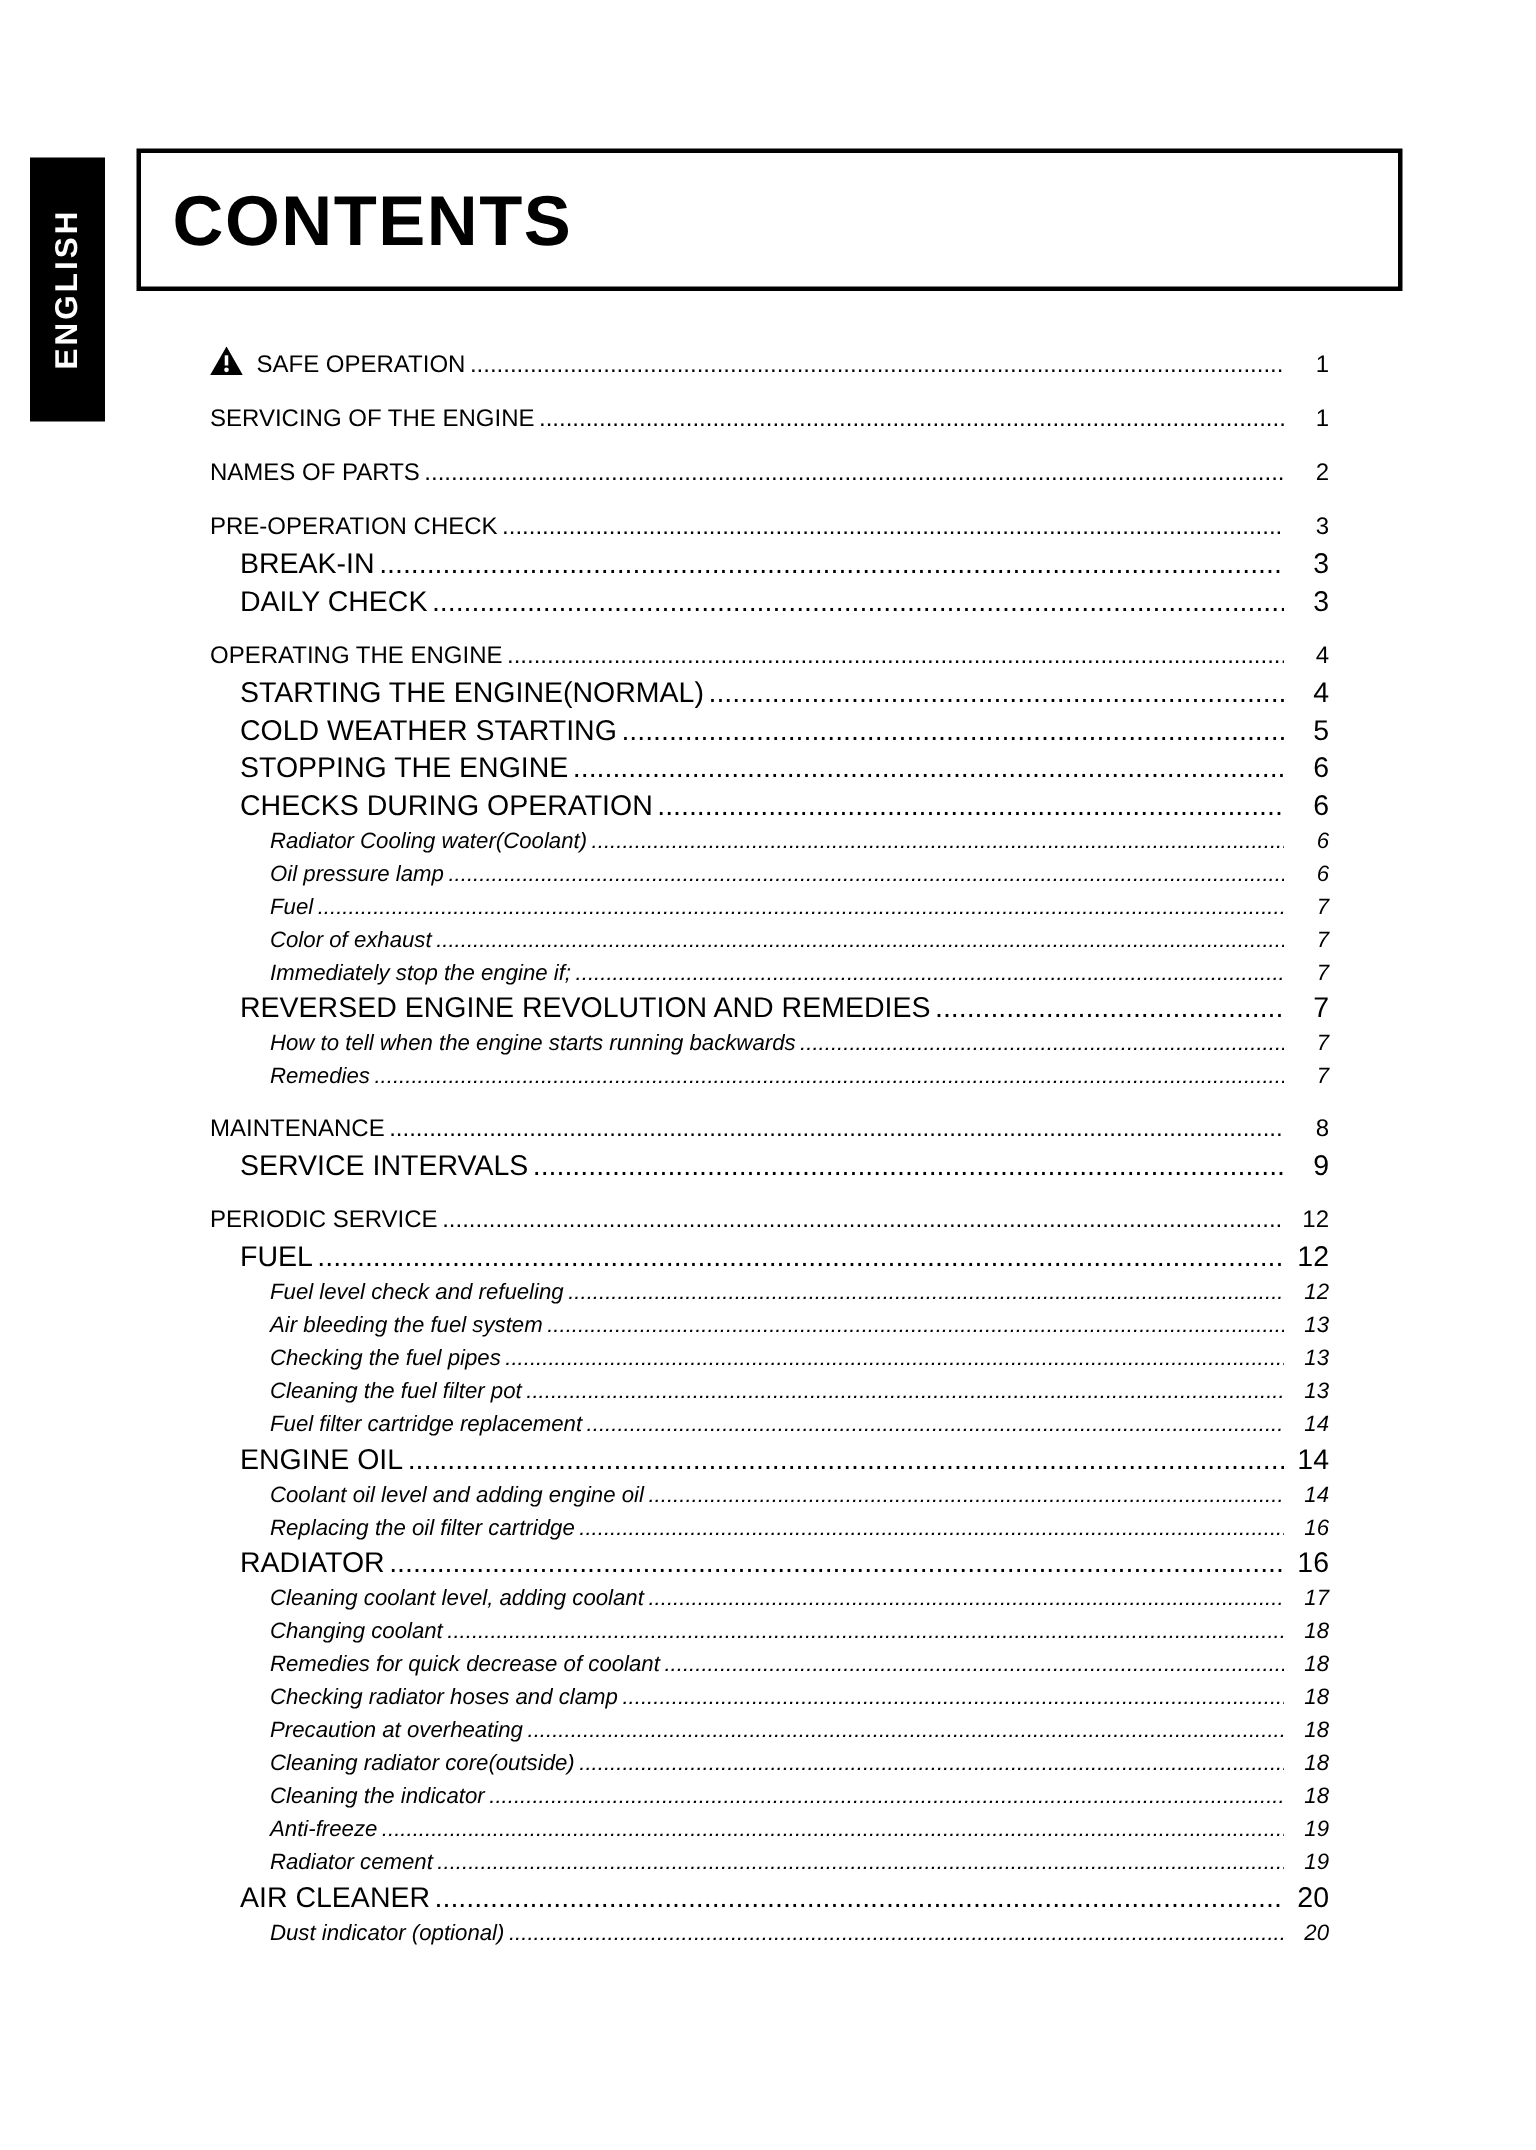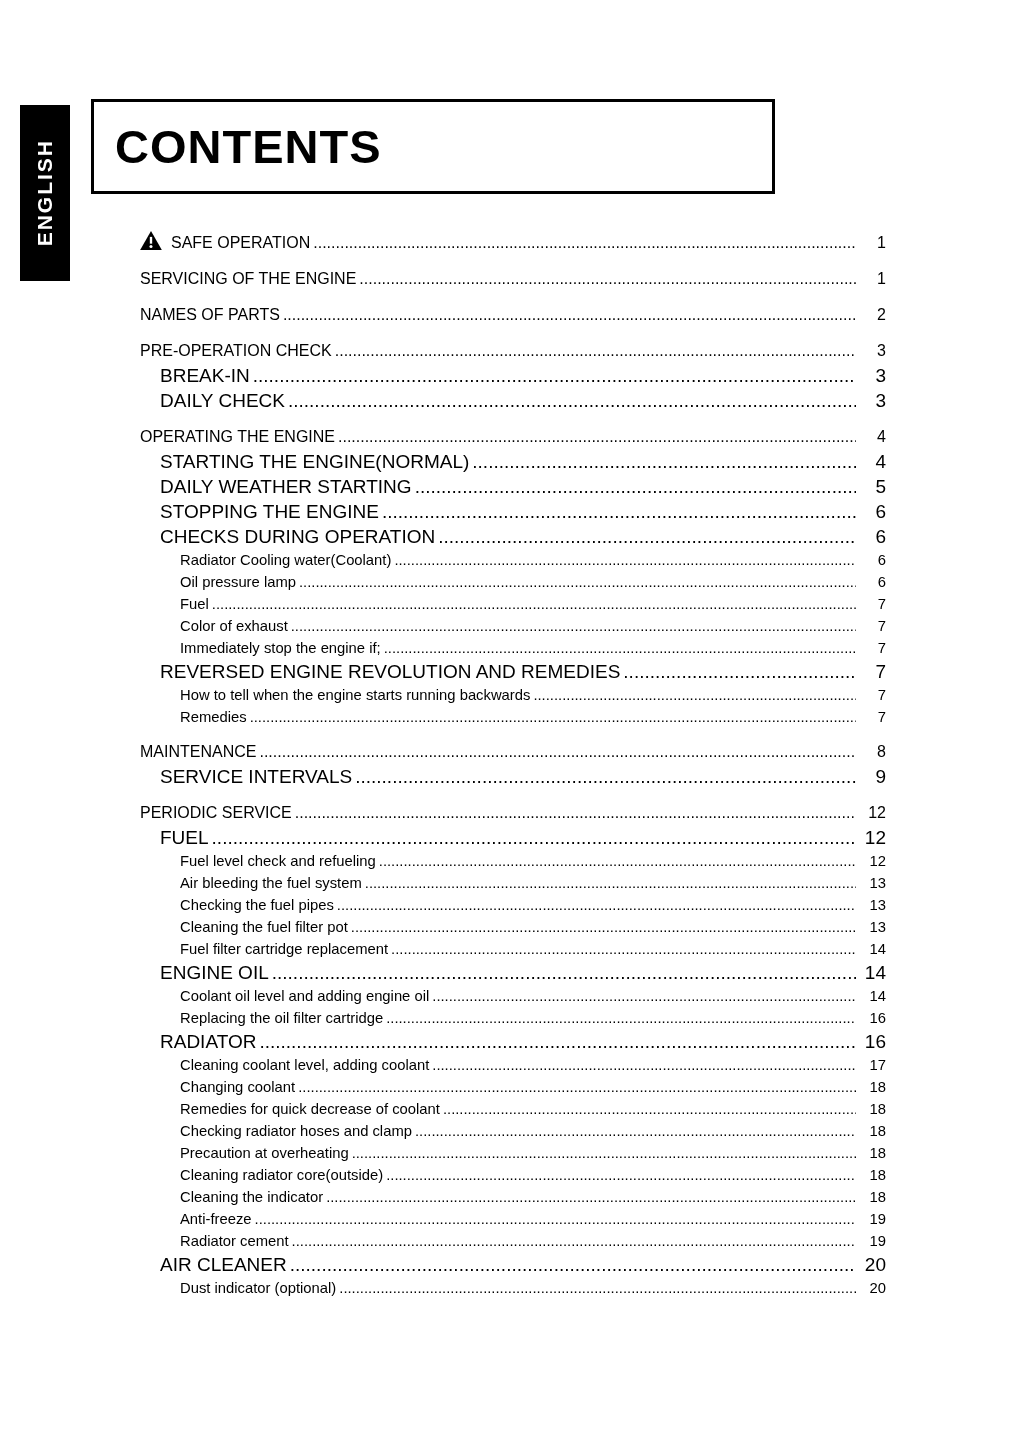--- a/index.html
+++ b/index.html
@@ -33,21 +33,21 @@
     font-weight: bold;
     font-size: 21px;
     letter-spacing: 2px;
     white-space: nowrap;
   }
 
   .contents-box {
     position: absolute;
     left: 91px;
     top: 99px;
-    width: 684px;
+    width: 844px;
     height: 95px;
     border: 3px solid #000000;
     background: #ffffff;
     display: flex;
     align-items: center;
     padding-left: 21px;
   }
   .contents-title {
     font-size: 47px;
     font-weight: bold;
@@ -74,20 +74,21 @@
   }
   .toc-row.level-1 {
     font-size: 19px;
     line-height: 25px;
     padding-left: 20px;
   }
   .toc-row.level-2 {
     font-size: 14.8px;
     line-height: 22px;
     padding-left: 40px;
+    font-style: italic;
   }
 
   .toc-label { flex: 0 0 auto; }
 
   .dots {
     flex: 1 1 auto;
     overflow: hidden;
     white-space: nowrap;
     margin: 0 4px 0 3px;
     min-width: 10px;
@@ -162,21 +163,21 @@
         <span class="toc-label">OPERATING THE ENGINE</span>
         <span class="dots"></span>
         <span class="page-num">4</span>
       </div>
       <div class="toc-row level-1">
         <span class="toc-label">STARTING THE ENGINE(NORMAL)</span>
         <span class="dots"></span>
         <span class="page-num">4</span>
       </div>
       <div class="toc-row level-1">
-        <span class="toc-label">DAILY WEATHER STARTING</span>
+        <span class="toc-label">COLD WEATHER STARTING</span>
         <span class="dots"></span>
         <span class="page-num">5</span>
       </div>
       <div class="toc-row level-1">
         <span class="toc-label">STOPPING THE ENGINE</span>
         <span class="dots"></span>
         <span class="page-num">6</span>
       </div>
       <div class="toc-row level-1">
         <span class="toc-label">CHECKS DURING OPERATION</span>

